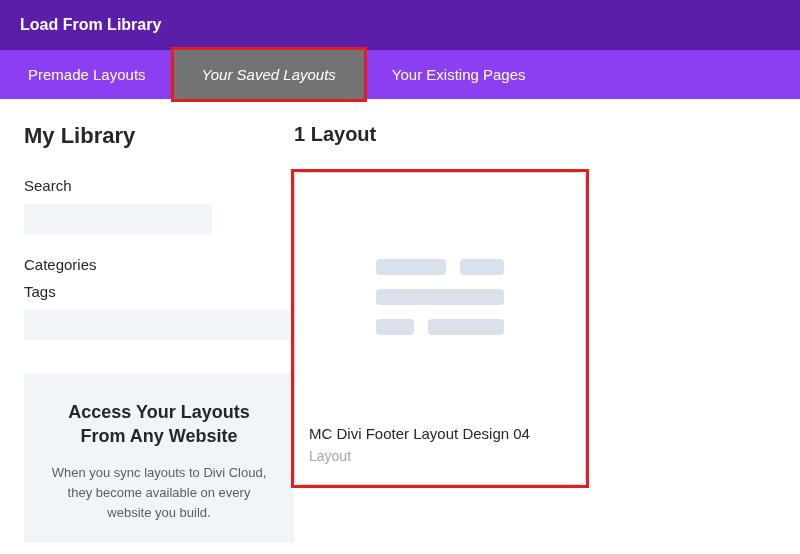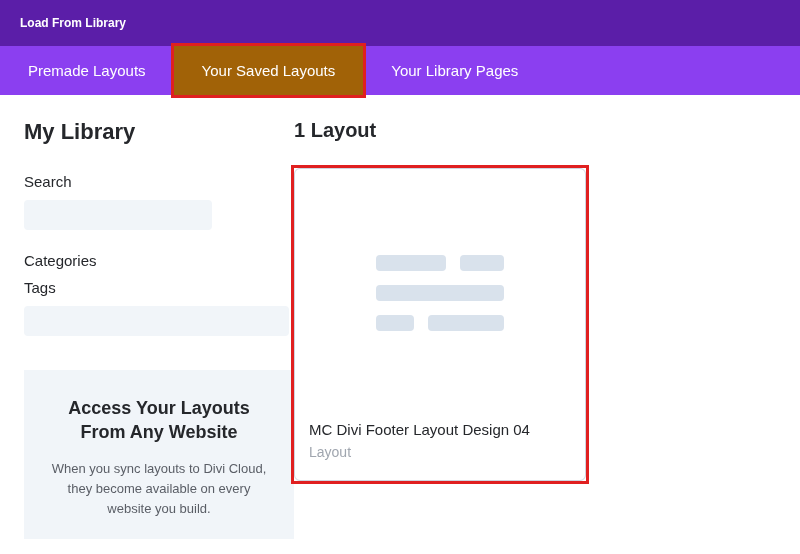--- a/index.html
+++ b/index.html
@@ -1,21 +1,21 @@
 <!DOCTYPE html>
 <html><head>
 <meta charset="utf-8">
 <style>
   * { box-sizing: border-box; margin: 0; padding: 0; }
   html, body { width: 800px; height: 554px; font-family: -apple-system, BlinkMacSystemFont, "Segoe UI", Arial, sans-serif; background: #fff; overflow: hidden; }
   .header { background: #5b1ea8; color: #fff; padding: 16px 20px; }
-  .header h1 { font-size: 12px; font-weight: 600; }
+  .header h1 { font-size: 16px; font-weight: 600; }
   .tabs { background: #8b3ff0; display: flex; }
   .tab { padding: 16px 28px; color: #fff; font-size: 15px; font-weight: 500; cursor: pointer; position: relative; text-align: center; }
-  .tab.active { background: #a16207; }
+  .tab.active { background: #737373; font-style: italic; }
   .tab-highlight { position: absolute; inset: -3px; border: 3px solid #e02020; pointer-events: none; }
   .main { display: flex; padding: 24px 24px 0 24px; }
   .sidebar { width: 270px; }
   .sidebar h2 { font-size: 22px; font-weight: 700; color: #25272b; margin-bottom: 28px; }
   .filter-label { font-size: 15px; font-weight: 500; color: #25272b; margin-bottom: 10px; }
   .filter-input { width: 188px; height: 30px; background: #f1f5f9; border-radius: 4px; border: none; margin-bottom: 22px; padding: 0 10px; font-size: 14px; }
   .filter-input.wide { width: 265px; }
   .promo { background: #f1f5f9; border-radius: 0; padding: 26px 20px 20px 20px; text-align: center; margin-top: 12px; }
   .promo h3 { font-size: 18px; font-weight: 700; color: #25272b; line-height: 1.35; margin-bottom: 14px; }
   .promo p { font-size: 13px; color: #5a5e66; line-height: 1.55; }
@@ -40,21 +40,21 @@
 
 <div class="tabs">
   <div class="tab">
     <span>Premade Layouts</span>
   </div>
   <div class="tab active">
     <span>Your Saved Layouts</span>
     <div class="tab-highlight"></div>
   </div>
   <div class="tab">
-    <span>Your Library Pages</span>
+    <span>Your Existing Pages</span>
   </div>
 </div>
 
 <div class="main">
 
   <div class="sidebar">
     <h2>My Library</h2>
 
     <div class="filter-label">Search</div>
     <input class="filter-input" value="" style="">

